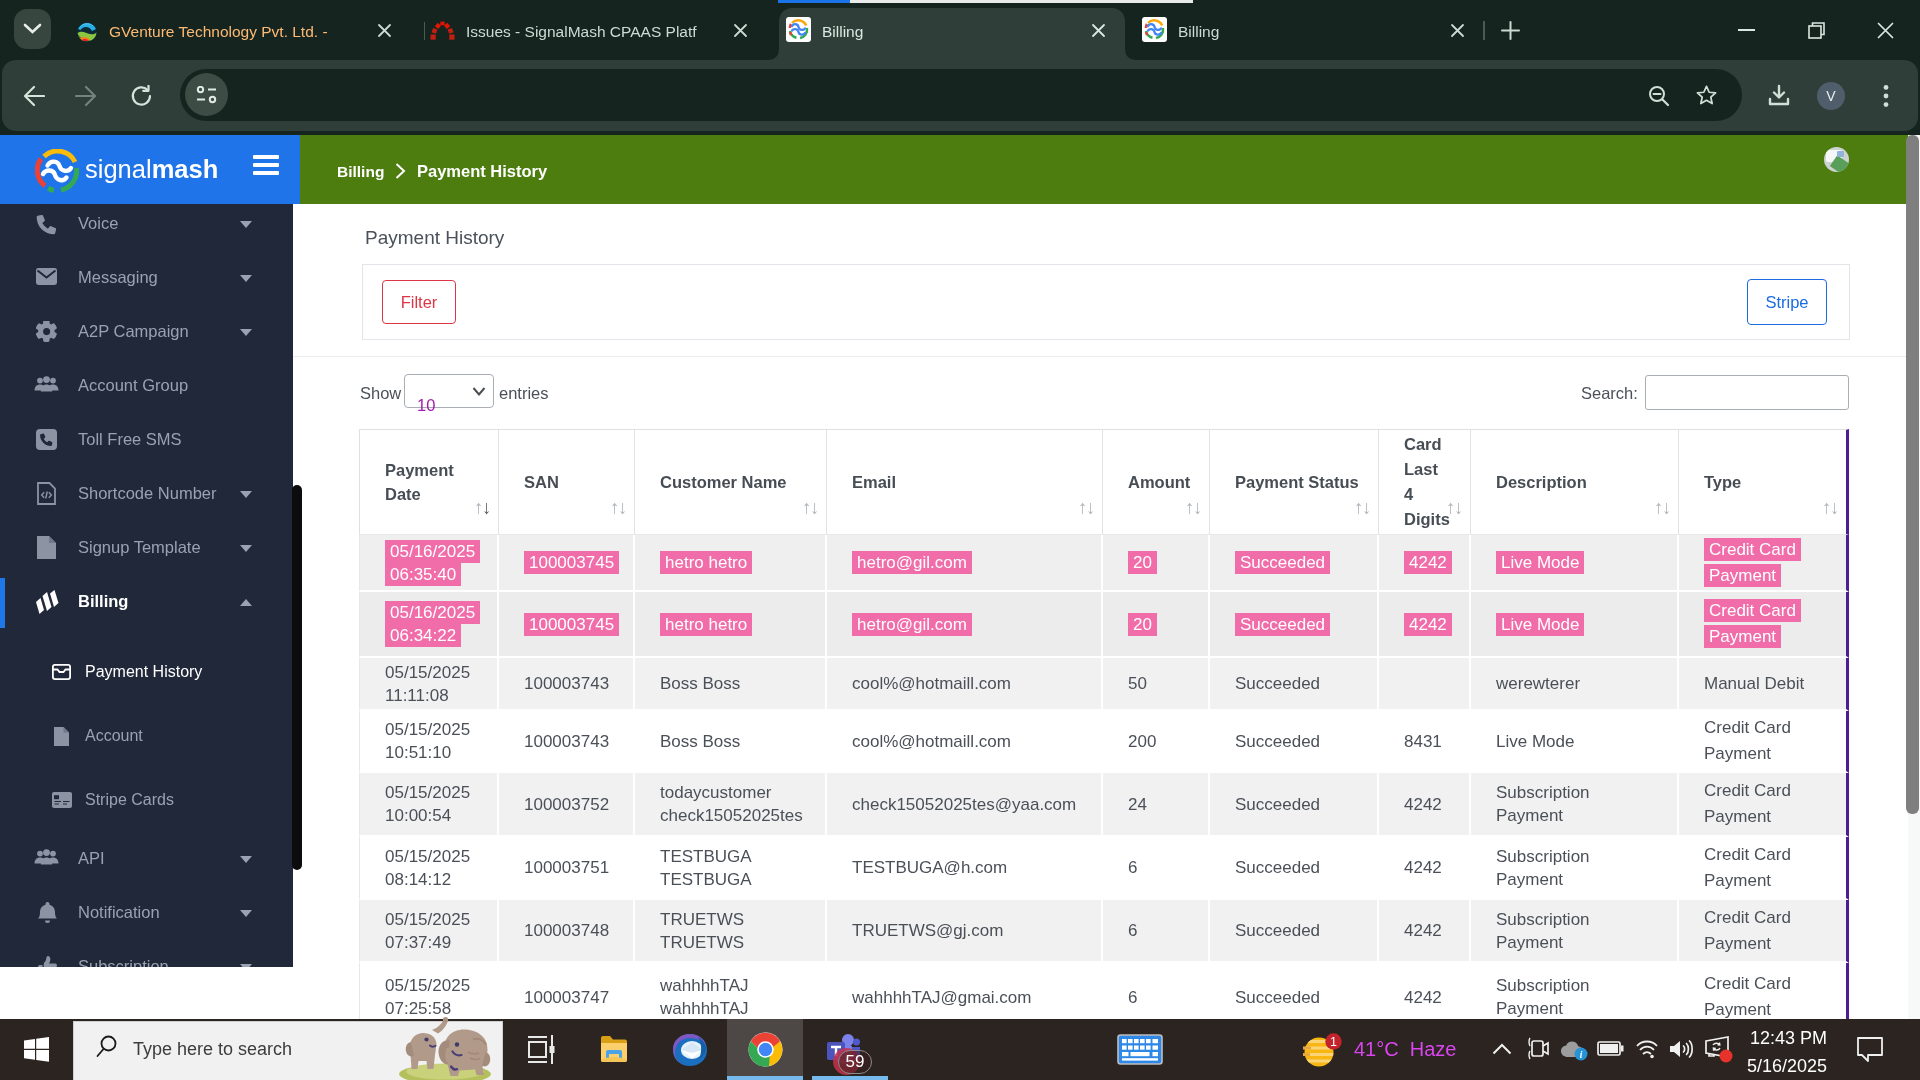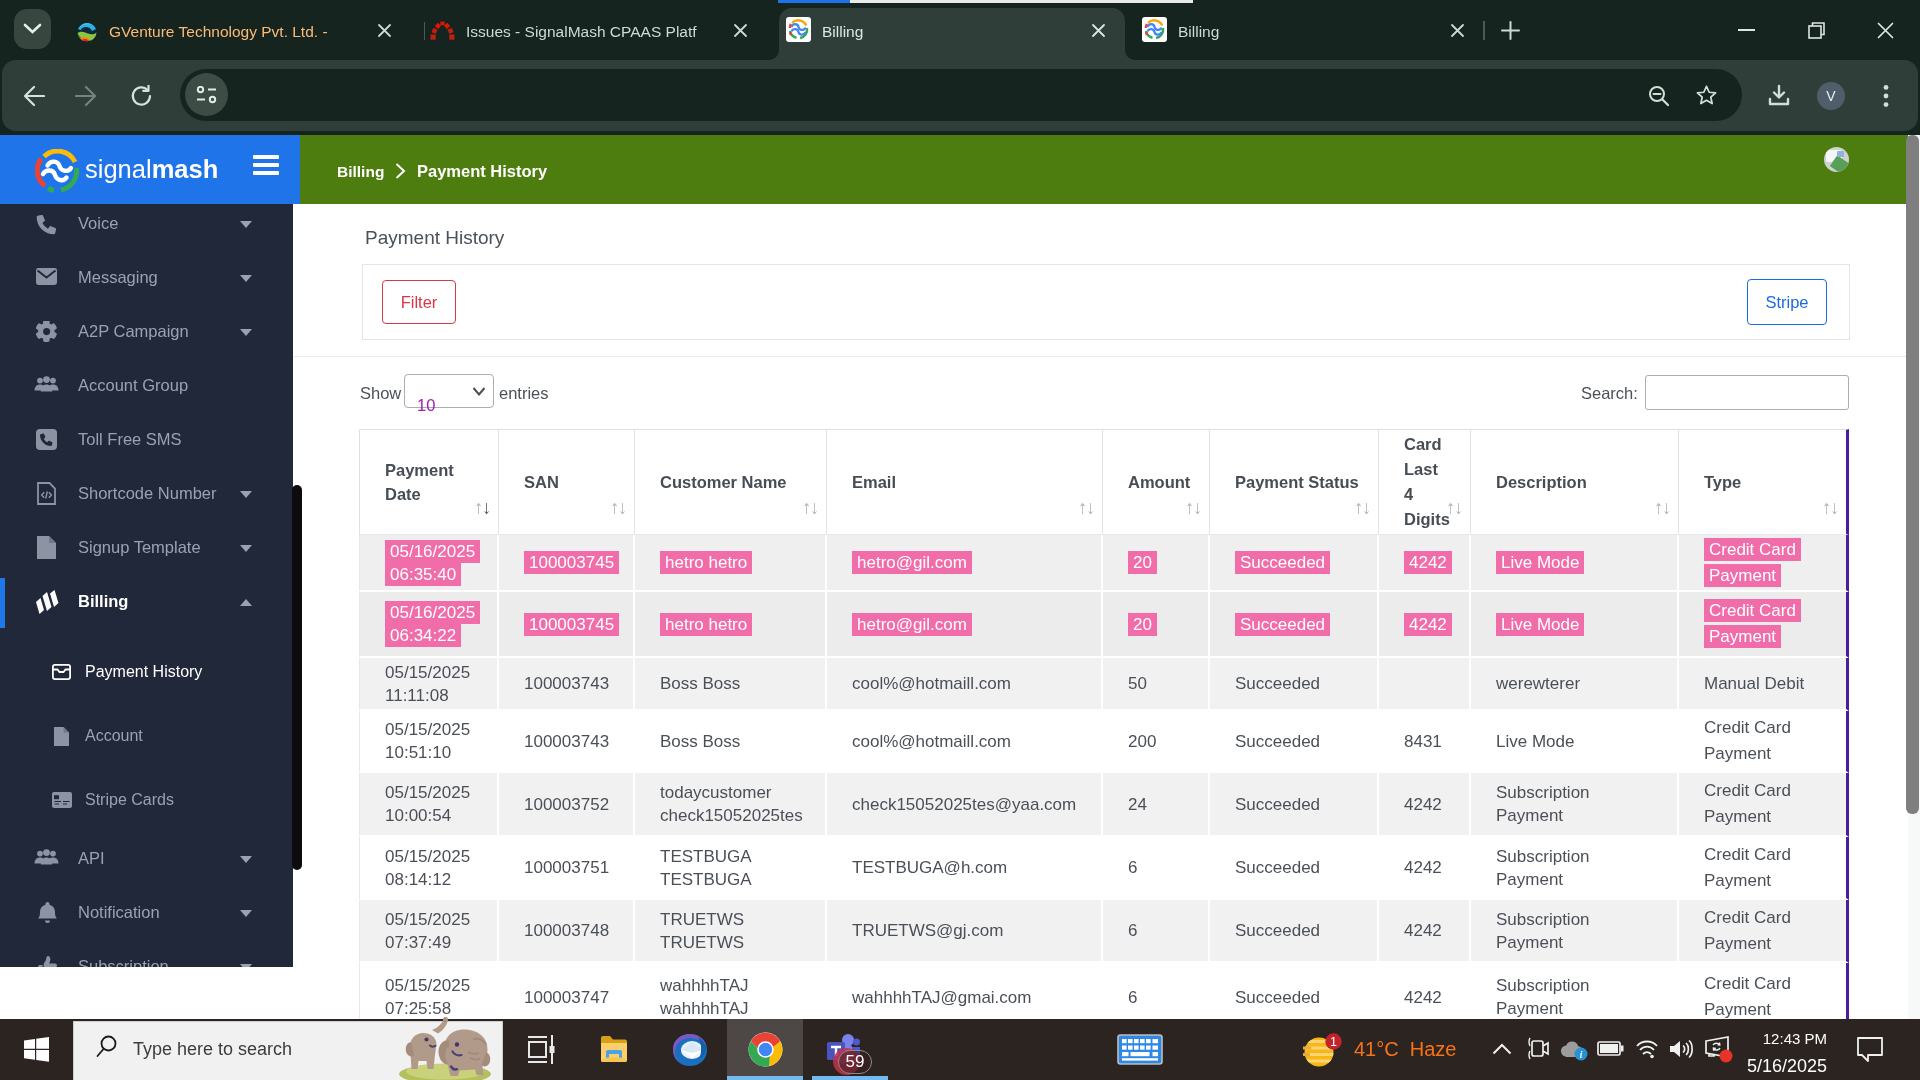--- a/index.html
+++ b/index.html
@@ -599,21 +599,21 @@
     <g clip-path="url(#sunclip)" stroke="#fbd477" stroke-width="3.2">
           <path d="M0 9.5 L32 9.5"></path>
           <path d="M0 16 L32 16"></path>
           <path d="M0 22.5 L32 22.5"></path>
           <path d="M0 29 L32 29"></path>
         </g>
     <path d="M-1 16 L8 16 M-2 22.5 L7 22.5" stroke="#e8a93c" stroke-width="3.2"></path>
     <circle cx="30.5" cy="9.5" r="8.2" fill="#c3242b"></circle>
     <text x="30.5" y="14" text-anchor="middle" font-size="12.5" fill="#fff" font-family="Liberation Sans">1</text>
   </svg>
-  <div class="abs" style="left:1354px;top:19px;font-size:20px;color:#f97316">41°C&nbsp; Haze</div>
+  <div class="abs" style="left:1354px;top:19px;font-size:20px;color:#d946ef">41°C&nbsp; Haze</div>
   
   <svg class="abs" style="left:1492px;top:24px" width="20" height="12" viewBox="0 0 20 12">
         <path d="M1.5 10.5 L10 2 L18.5 10.5" stroke="#f0f0f0" stroke-width="2" fill="none"></path>
       </svg>
   <svg class="abs" style="left:1528px;top:17px" width="22" height="26" viewBox="0 0 22 26">
         <g stroke="#f0f0f0" fill="none" stroke-width="1.7">
           <rect x="4" y="5" width="11" height="15" rx="2"></rect>
           <path d="M15 10 L20 7 L20 18 L15 15"></path>
           <path d="M2 2 C0.7 4 0.7 8 2 10 M2 15 C0.7 17 0.7 21 2 23" stroke-width="1.4"></path>
         </g>
@@ -643,19 +643,19 @@
           <path d="M17.5 6.5 C20 9 20 15 17.5 17.5"></path>
           <path d="M20.5 4 C24 7.5 24 16.5 20.5 20"></path>
         </g>
       </svg>
   <svg class="abs" style="left:1704px;top:16px" width="30" height="28" viewBox="0 0 30 28">
         <path d="M2 6 L24 2 L24 22 L2 18 Z M5 18 L5 21 L10 21 L10 19" stroke="#f0f0f0" stroke-width="1.7" fill="none"></path>
         <path d="M9 10 C10 8 14 7.5 15.5 9.5 M16 13 C15 15.5 11 15.5 9.5 14 M15.5 7.5 L15.8 10 L13.5 9.8 M9.6 15.8 L9.4 13 L11.8 13.4" stroke="#f0f0f0" stroke-width="1.4" fill="none"></path>
         <circle cx="22" cy="21" r="6.5" fill="#e8332a"></circle>
       </svg>
   
-  <div class="abs" style="left:1737px;top:9px;width:90px;text-align:right;font-size:15px;color:#fff;line-height:21px">12:43 PM</div>
+  <div class="abs" style="left:1737px;top:9px;width:90px;text-align:right;font-size:18px;color:#fff;line-height:21px">12:43 PM</div>
   <div class="abs" style="left:1737px;top:37px;width:90px;text-align:right;font-size:18px;color:#fff;line-height:21px">5/16/2025</div>
   
   <svg class="abs" style="left:1856px;top:17px" width="28" height="27" viewBox="0 0 28 27">
         <path d="M2 2 L26 2 L26 19 L12 19 L12 25 L6 19 L2 19 Z" stroke="#f0f0f0" stroke-width="1.8" fill="none" stroke-linejoin="round"></path>
       </svg>
 </circle></div>
 
 </body></html>

